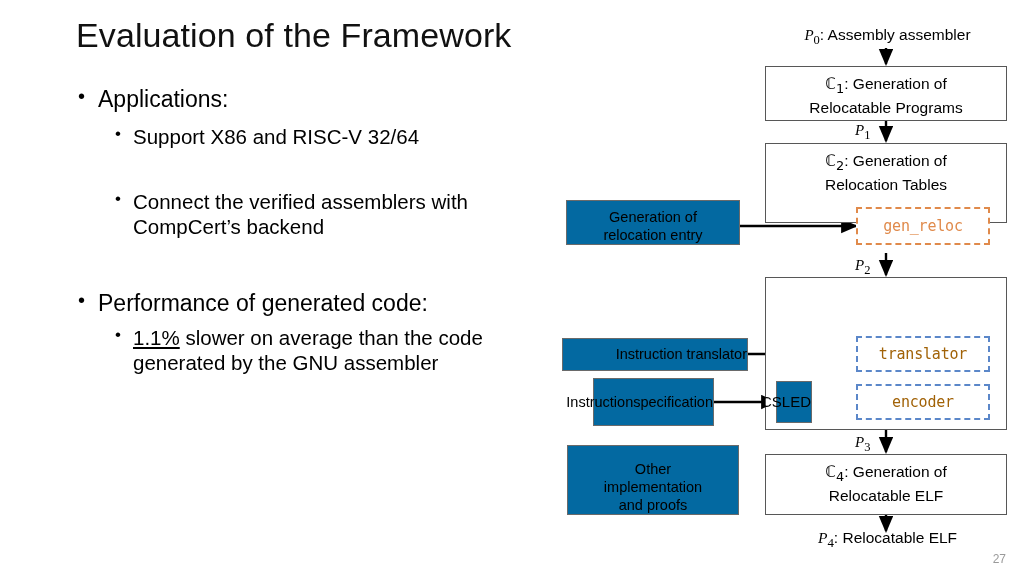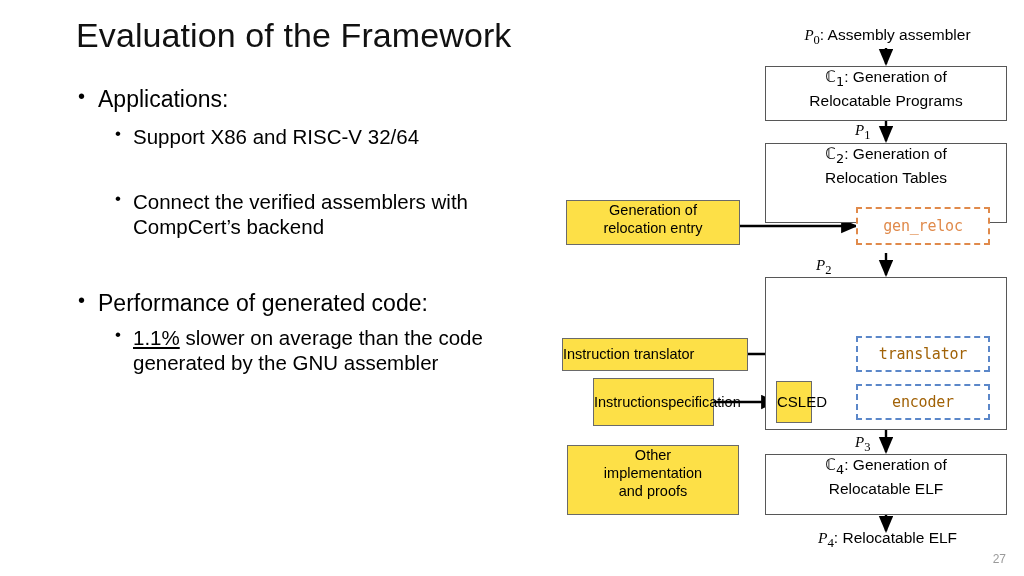--- a/index.html
+++ b/index.html
@@ -74,30 +74,31 @@
 
   .flow-box {
     position: absolute;
     border: 1.6px solid #575757;
     background: #ffffff;
     box-sizing: border-box;
     text-align: center;
     font-size: 15.5px;
     line-height: 1.28;
     color: #000000;
+    padding-top: 7px;
   }
 
   .plain-box {
     position: absolute;
     border: 1.4px solid #6a6a6a;
-    background: #fde047;
+    background: #0369a1;
     box-sizing: border-box;
     display: flex;
     align-items: center;
-    justify-content: flex-start;
+    justify-content: flex-end;
     text-align: center;
     font-size: 14.5px;
     line-height: 1.25;
     color: #000000;
   }
 
   .code-box {
     position: absolute;
     box-sizing: border-box;
     display: flex;
@@ -249,21 +250,21 @@
 
   <div class="flow-box" style="left:765px; top:143px; width:242px; height:80px;">
     <div class="node-label"><span class="bb">ℂ<sub>2</sub></span><span>: Generation of</span></div>
     <div>Relocation Tables</div>
   </div>
 
   <div class="code-box orange" style="left:856px; top:207px; width:134px; height:38px;">
     <span>gen_reloc</span>
   </div>
 
-  <div class="edge-label" style="left:816px; top:256px;text-align:right;">
+  <div class="edge-label" style="left:855px; top:256px;text-align:right;">
     <span class="var">P<sub>2</sub></span>
   </div>
 
   <div class="flow-box" style="left:765px; top:277px; width:242px; height:153px;">
   </div>
 
   <div class="code-box blue" style="left:856px; top:336px; width:134px; height:36px;">
     <span>translator</span>
   </div>
 

